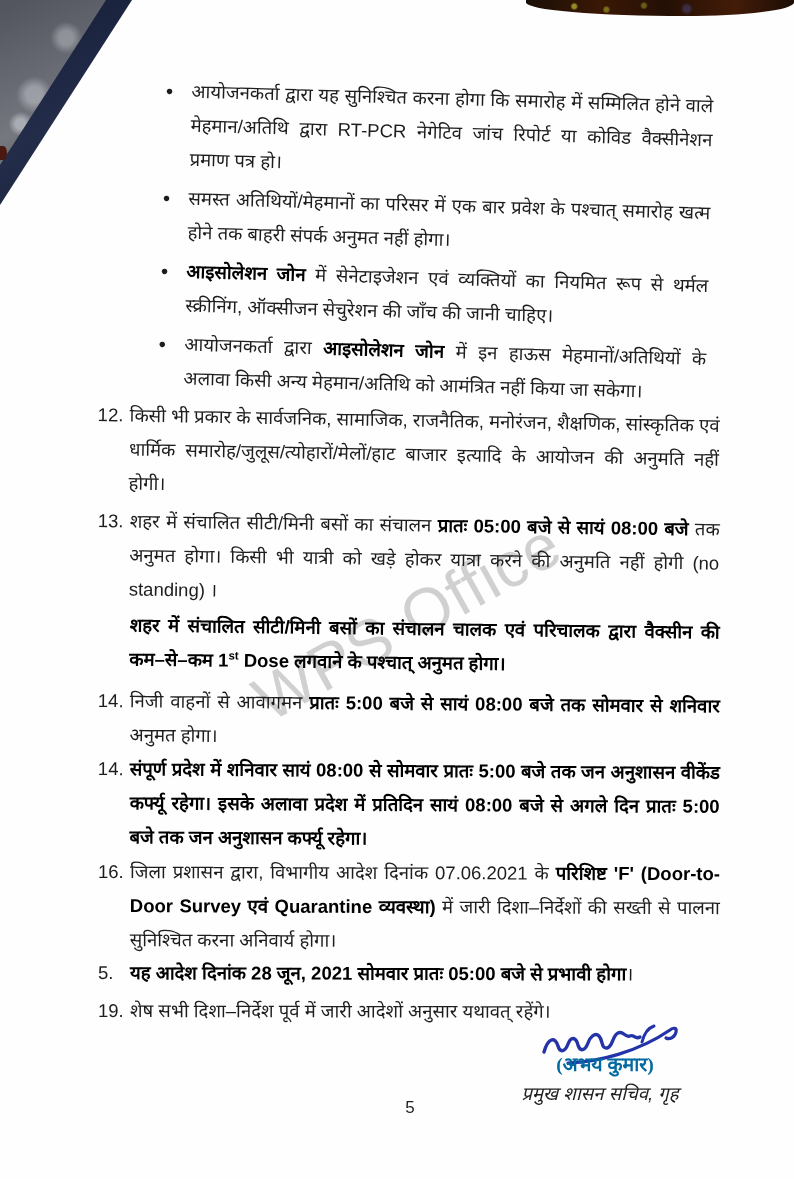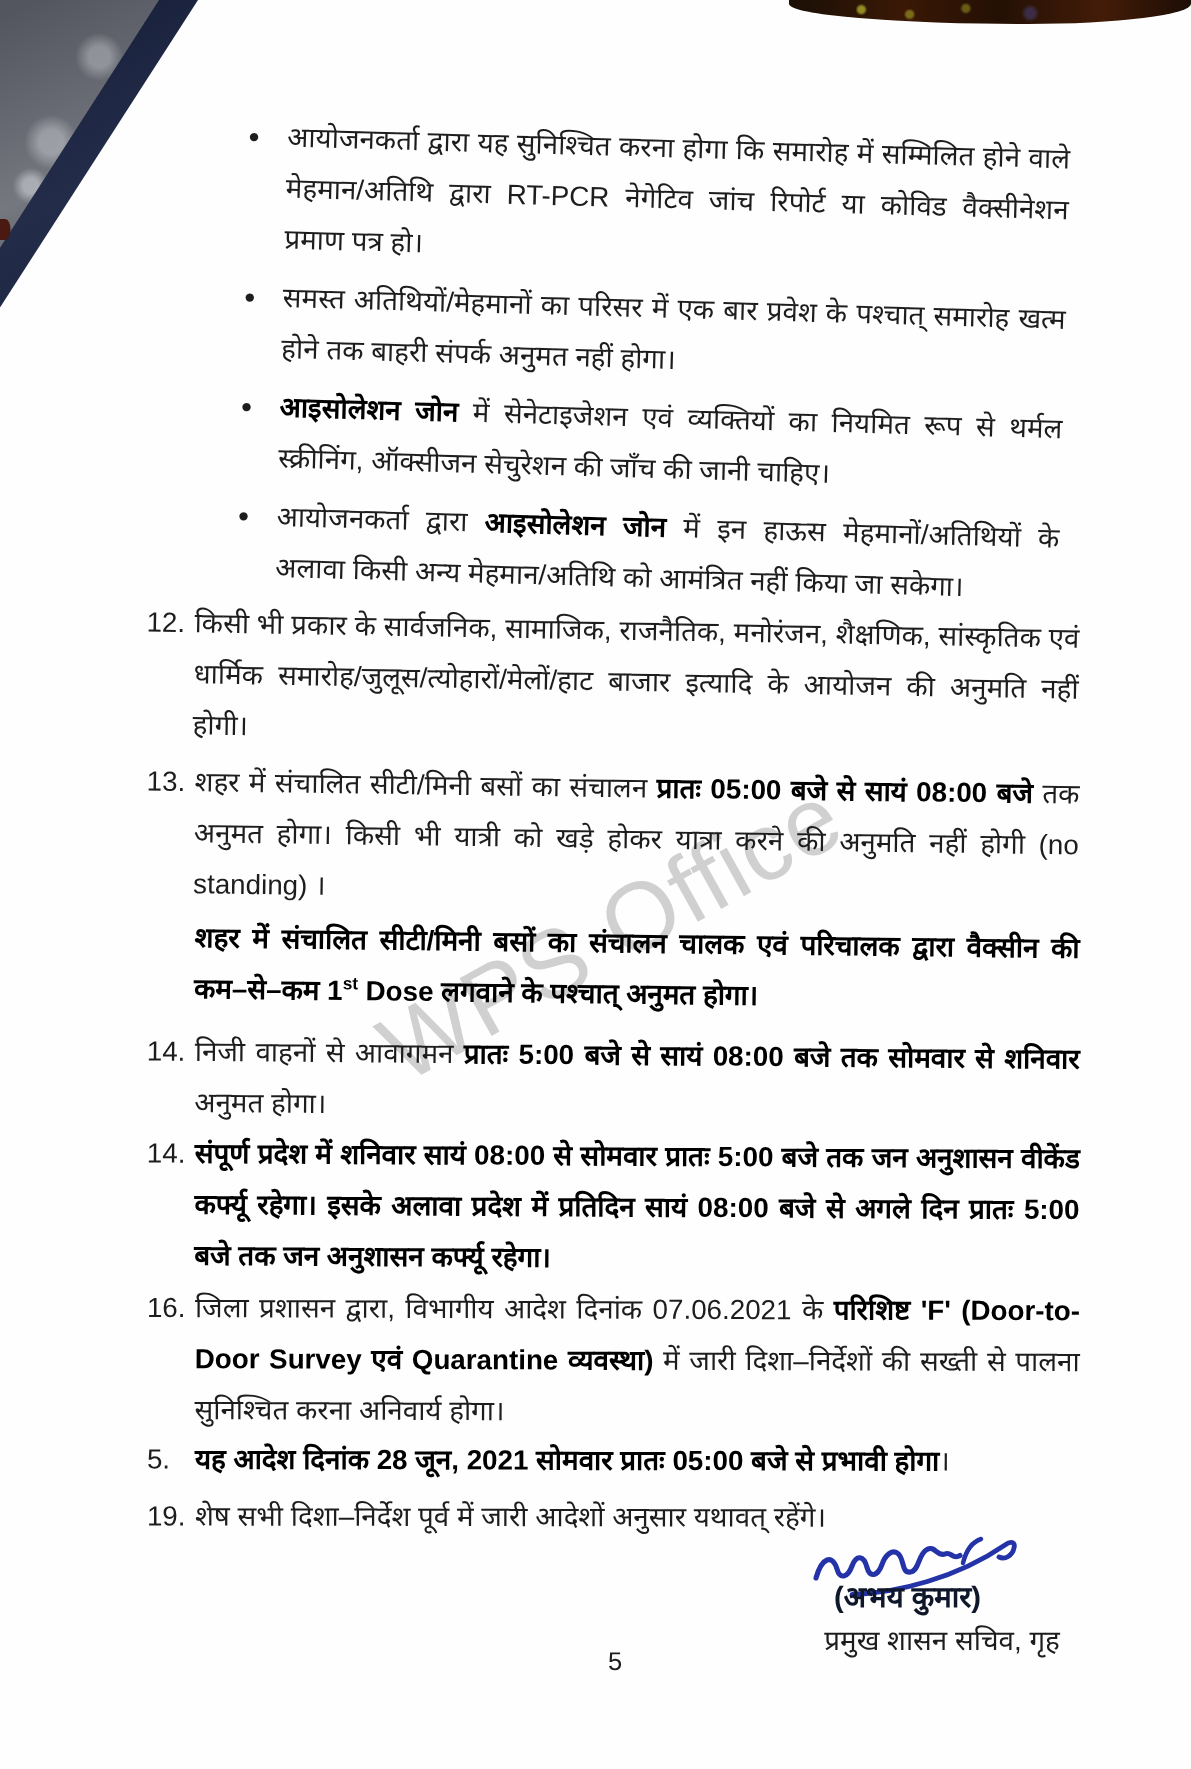--- a/index.html
+++ b/index.html
@@ -69,23 +69,23 @@
   .i13n{top:608px;transform:rotate(0.7deg);}
   .i14{top:684px;transform:rotate(0.5deg);}
   .i15{top:752px;transform:rotate(0.35deg);}
   .i16{top:855px;transform:rotate(0.2deg);}
   .i17{top:956px;transform:rotate(0.15deg);}
   .i18{top:994px;transform:rotate(0.1deg);}
 
   
   .sig-svg{position:absolute;left:538px;top:1018px;z-index:2;}
   .sig-name{position:absolute;left:520px;top:1050px;width:170px;z-index:2;
-    text-align:center;font-size:19.5px;font-weight:700;color:#0f172a;line-height:30px;}
-  .sig-title{position:absolute;left:523px;top:1080px;width:210px;z-index:2;
-    text-align:center;font-size:18.5px;line-height:28px;}
+    text-align:center;font-size:19.5px;font-weight:700;color:#0369a1;line-height:30px;font-family:Liberation Serif, serif;}
+  .sig-title{position:absolute;left:495px;top:1080px;width:210px;z-index:2;
+    text-align:center;font-size:18.5px;line-height:28px;font-style:italic;}
 
   .page-num{position:absolute;left:390px;top:1098px;width:40px;z-index:2;
     text-align:center;font-size:17px;}
 </style>
 </head>
 <body>
 
 <div class="page">
 
   <div class="corner-navy"></div>

